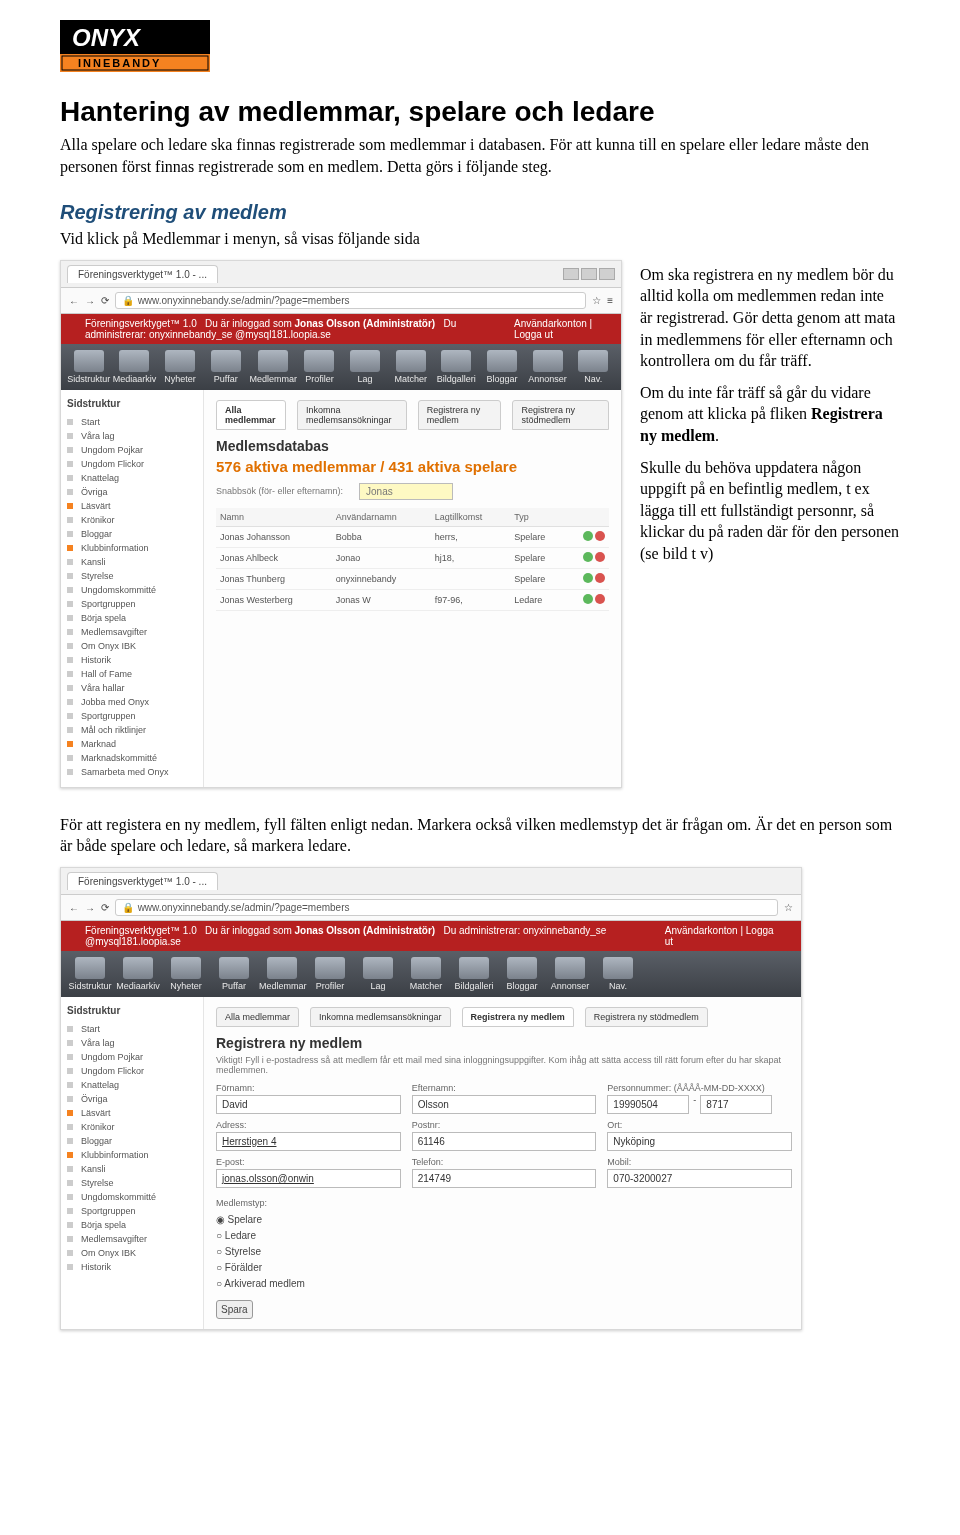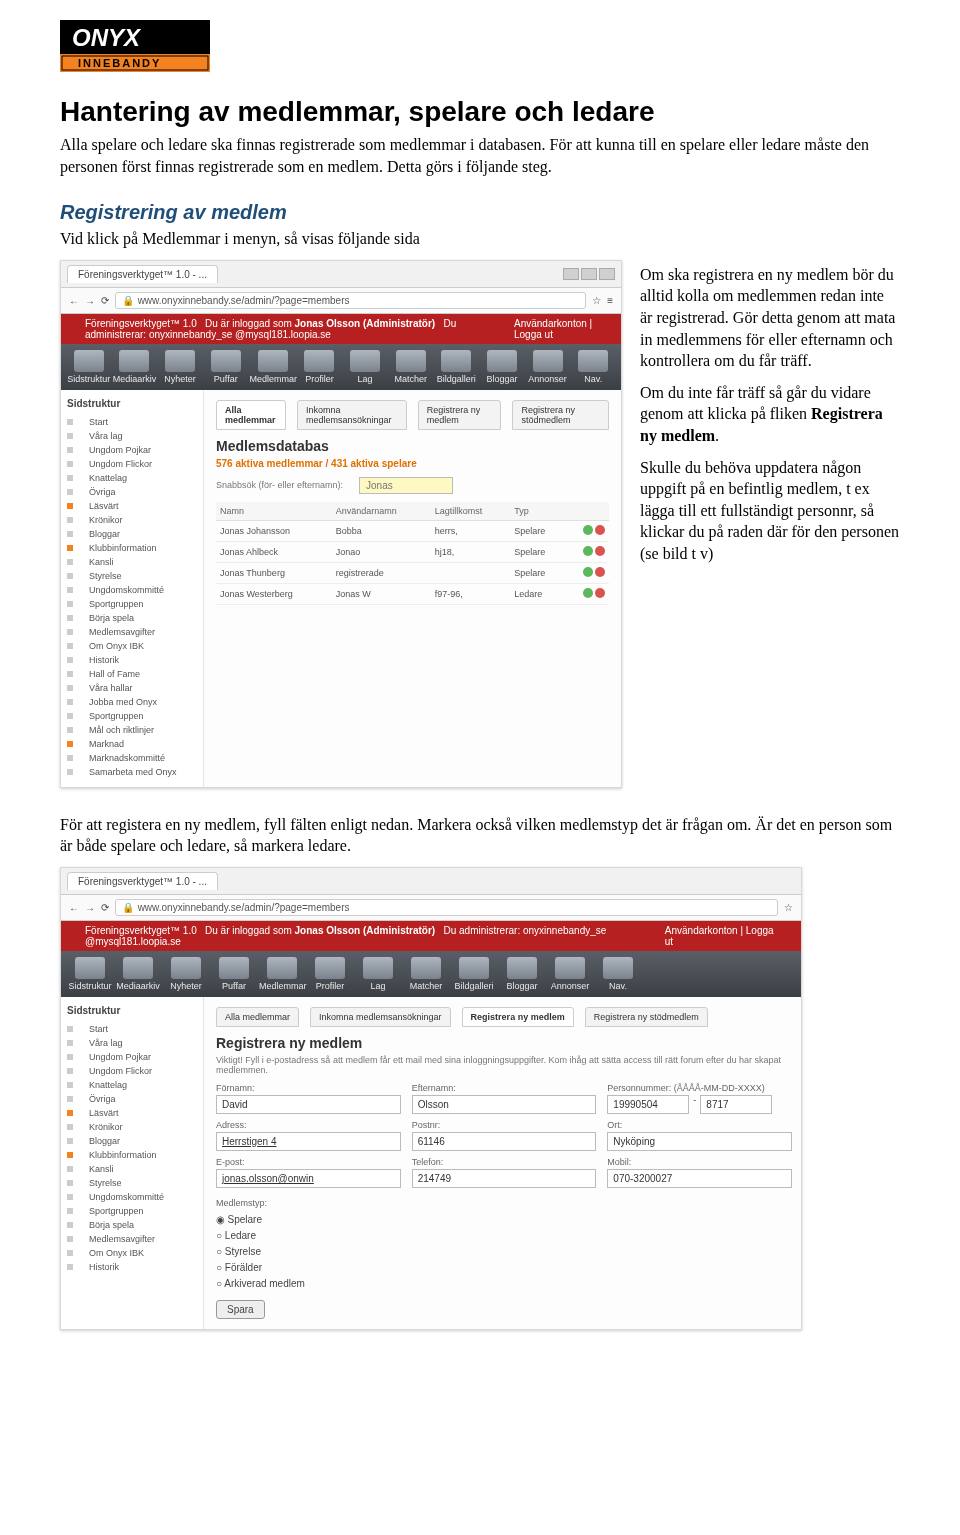--- a/index.html
+++ b/index.html
@@ -77,36 +77,36 @@
     width:30px;height:22px;margin:0 auto 2px auto;border-radius:3px;
     background:linear-gradient(#aeb6c0,#7b828c);
   }
   .content { display:flex; }
   .sidebar {
     width:130px;background:#fff;border-right:1px solid #e5e5e5;
     padding:8px 6px;
   }
   .side-title { font-weight:bold;font-size:10px;margin-bottom:6px;color:#444; }
   .side-item {
-    display:flex;align-items:center;gap:16px;padding:2px 0;
+    display:flex;align-items:center;gap:8px;padding:2px 0;
     font-size:9px;color:#555;
   }
   .sq { width:6px;height:6px;background:#f58220;display:inline-block; }
   .gq { width:6px;height:6px;background:#ccc;display:inline-block; }
   .main { flex:1;padding:10px 12px;background:#fdfdfd; }
   .tabs {
     display:flex;gap:11px;margin-bottom:8px;
   }
   .tabbtn {
     border:1px solid #ccc;background:#f3f3f3;padding:4px 8px;
     font-size:9px;color:#333;border-radius:3px 3px 0 0;
   }
   .tabbtn.active { background:#fff;font-weight:bold; }
   .pgtitle { font-size:14px;font-weight:bold;color:#333;margin:4px 0; }
-  .orange { color:#e07000;font-size:10px;font-weight:bold; }
+  .orange { color:#e07000;font-size:15px;font-weight:bold; }
   .searchline { display:flex;align-items:center;gap:16px;margin:8px 0;font-size:9px;color:#777; }
   .searchbox { border:1px solid #bbb;padding:2px 6px;font-size:10px;width:80px;background:#fef9c3; }
   .tbl { width:100%;border-collapse:collapse;font-size:9px; }
   .tbl th { text-align:left;color:#666;background:#f6f6f6;padding:4px;border-bottom:1px solid #e0e0e0;font-weight:normal; }
   .tbl td { padding:4px;border-bottom:1px solid #eee;color:#555; }
   .linkish { color:#2a6db0; }
   .rt { text-align:right; }
   .iconset { display:inline-flex;gap:2px; }
   .i-green,.i-red { width:10px;height:10px;border-radius:50%;display:inline-block; }
   .i-green{background:#5cb85c;} .i-red{background:#d9534f;}
@@ -115,21 +115,21 @@
     font-size:9px;margin-top:8px;
   }
   .form-label { color:#666;font-size:9px;margin-bottom:2px; }
   .form-input {
     border:1px solid #bbb;padding:3px 5px;font-size:10px;width:95%;
     background:#fff;color:#333;
   }
   .radio-list { font-size:10px;color:#444;margin-top:8px;line-height:1.6; }
   .sparabtn {
     margin-top:8px;border:1px solid #999;background:#eee;
-    padding:3px 10px;font-size:10px;border-radius:3px;display:inline-block;
+    padding:3px 4px;font-size:10px;border-radius:3px;display:inline-block;
   }
   .side-col { flex:1; }
   .bold { font-weight:bold; }
   .help { font-size:9px;color:#777;margin:4px 0 8px 0; }
   .pn-group { display:flex;gap:4px;align-items:flex-start; }
   .pn-group .form-input.short { width:60px; }
   .winbtns { margin-left:auto;display:flex;gap:2px; }
   .winbtns span{width:14px;height:10px;background:#d0d0d0;border:1px solid #aaa;display:inline-block;}
 </style>
 </head>
@@ -339,21 +339,21 @@
                   <td>Jonao</td>
                   <td class="linkish">hj18,</td>
                   <td>Spelare</td>
                   <td class="rt"><span class="iconset">
                       <span class="i-green"></span>
                       <span class="i-red"></span>
                     </span></td>
                 </tr>
                 <tr>
                   <td class="linkish">Jonas Thunberg</td>
-                  <td>registrerade</td>
+                  <td>onyxinnebandy</td>
                   <td class="linkish"></td>
                   <td>Spelare</td>
                   <td class="rt"><span class="iconset">
                       <span class="i-green"></span>
                       <span class="i-red"></span>
                     </span></td>
                 </tr>
                 <tr>
                   <td class="linkish">Jonas Westerberg</td>
                   <td>Jonas W</td>

